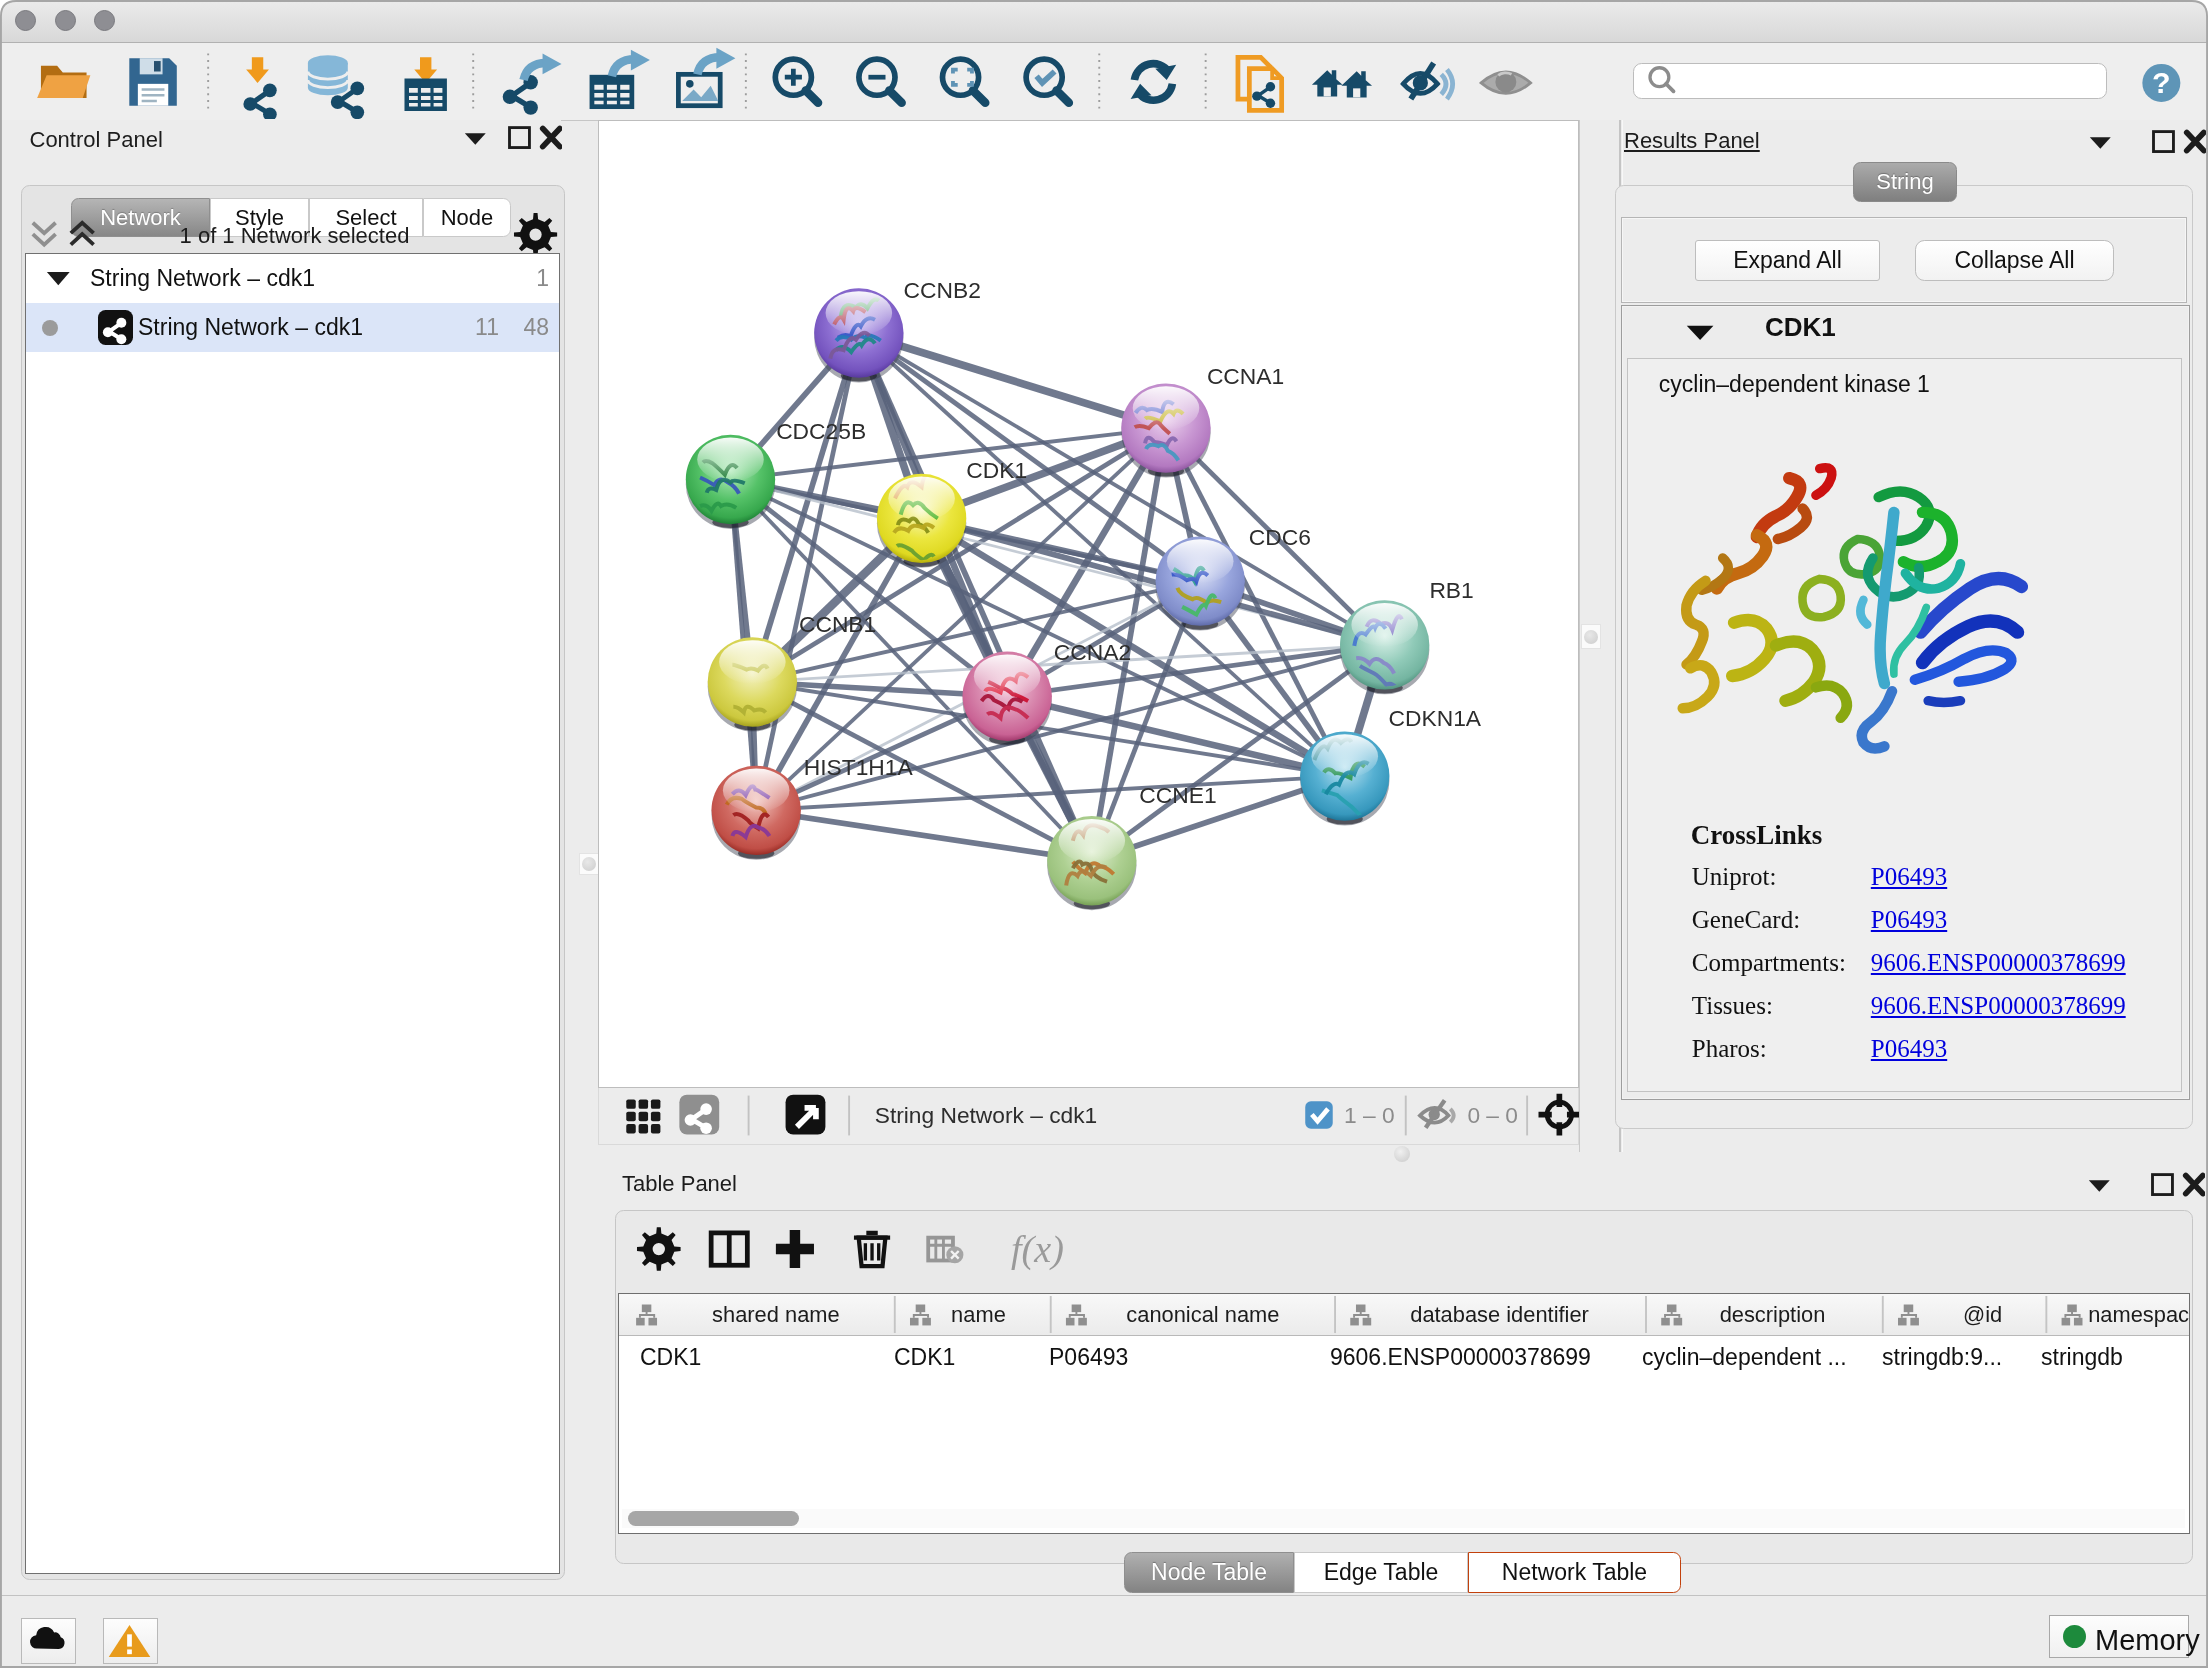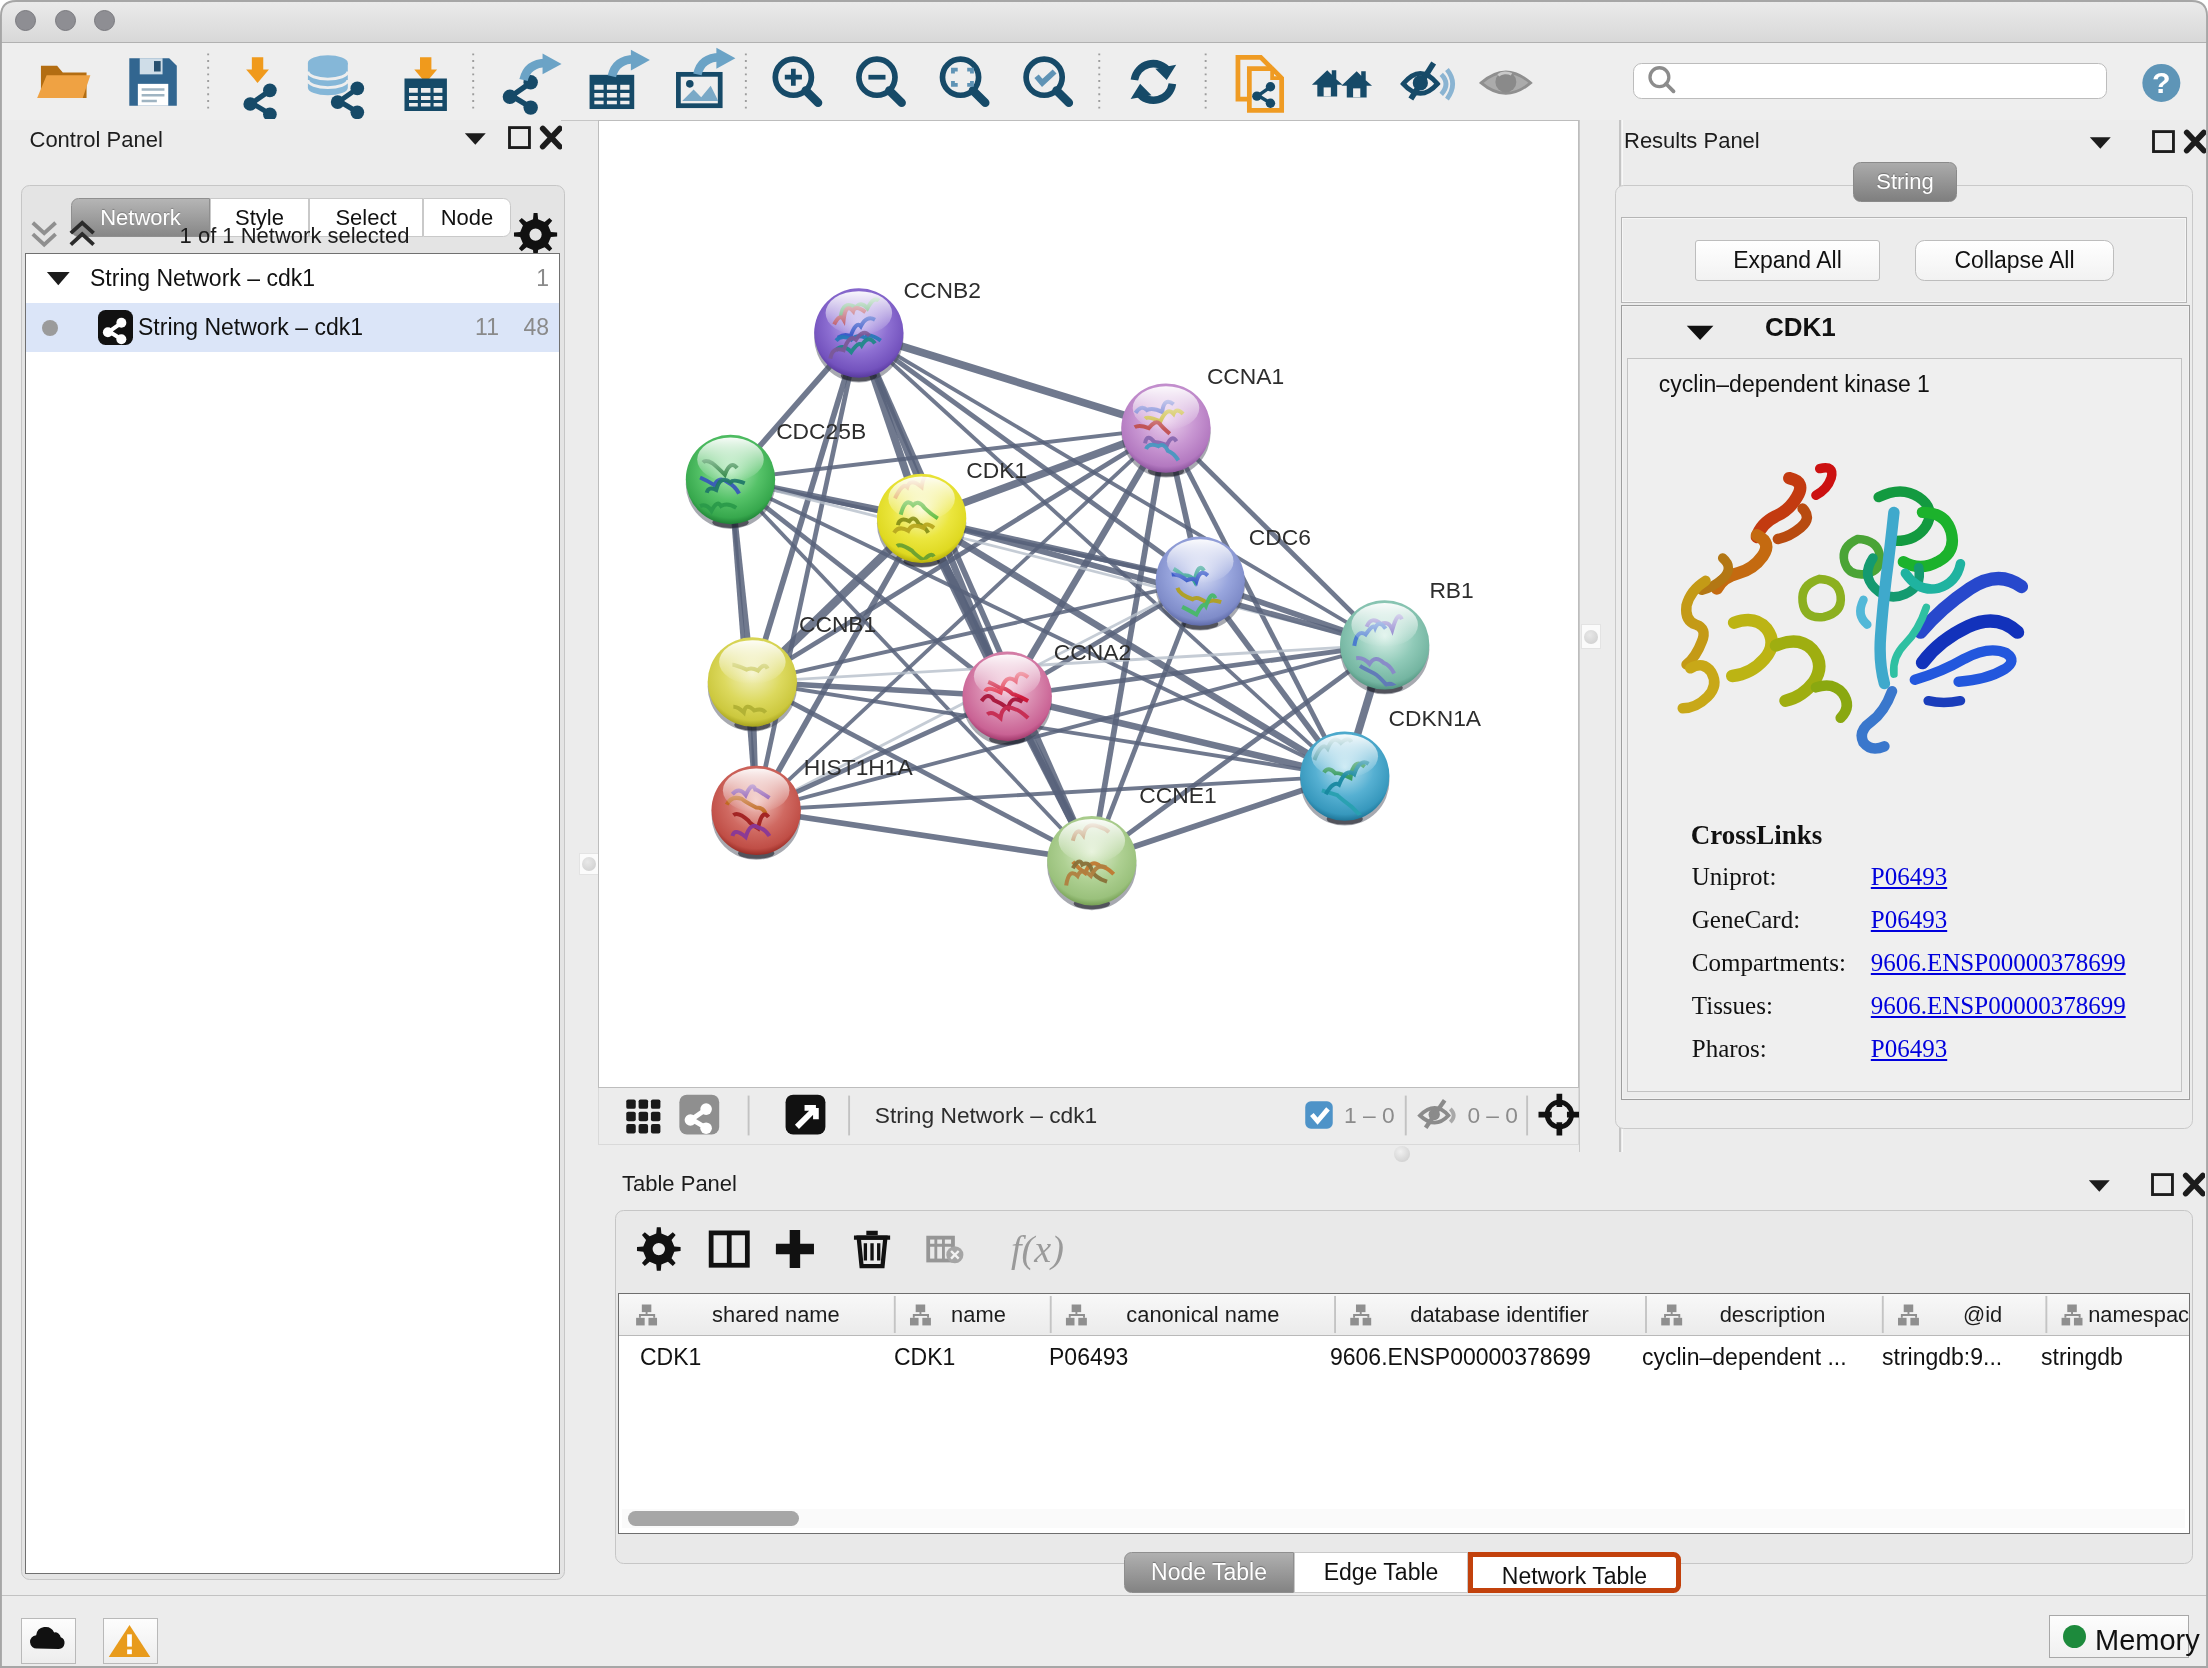--- a/index.html
+++ b/index.html
@@ -593,21 +593,21 @@
     </g>
   </svg>
 </div>
 <div class="abs" style="left:1581px;top:624px;width:18px;height:23px;background:#fbfbfb;border:1px solid #e3e3e3;z-index:5;">
   <div class="abs" style="left:1.9px;top:4.8px;width:14.3px;height:14.3px;border-radius:50%;background:radial-gradient(circle at 40% 35%,#e8e8e8,#cccccc);"></div>
 </div>
 <div class="abs" style="left:1394px;top:1146px;width:16px;height:16px;border-radius:50%;background:radial-gradient(circle at 40% 35%,#f0f0f0,#c9c9c9);"></div>
 <div id="rp" class="abs">
   <div class="abs" style="left:39px;top:0;width:1.9px;height:1032px;background:#c4c4c4;"></div>
   <div class="abs" style="left:42px;top:0;width:1px;height:1032px;background:#f8f8f8;"></div>
-  <div class="abs phead" style="left:44px;top:7.6px;">Results Panel</div>
+  <div class="abs phead" style="left:44px;top:7.6px;text-decoration:underline;">Results Panel</div>
   <svg class="abs" style="left:502px;top:3.8px;" width="124" height="38" viewBox="0 0 130 40">
     <path d="M8,14 L30,14 L19,26 Z" fill="#1c1c1c"></path>
     <rect x="75" y="8" width="21" height="21" fill="none" stroke="#1c1c1c" stroke-width="3"></rect>
     <path d="M110,9 L128,28 M128,9 L110,28" stroke="#1c1c1c" stroke-width="6" stroke-linecap="round"></path>
   </svg>
   <div class="abs" style="left:35px;top:65px;width:576px;height:942px;background:#ececec;border:1px solid #c9c9c9;border-radius:8.6px;"></div>
   <div class="abs" style="left:273px;top:42px;width:102px;height:38px;border-radius:7.6px;background:linear-gradient(#ababab,#7f7f7f);border:1px solid #8a8a8a;color:#fff;font-size:22px;text-align:center;line-height:38px;text-shadow:0 -1px 1px rgba(0,0,0,.3);">String</div>
   <div class="abs" style="left:41px;top:97px;width:564px;height:84px;border:1px solid #b5b5b5;box-shadow:inset 0 0 0 1px #f6f6f6;">
     <div class="abs" style="left:73px;top:22px;width:185px;height:41px;background:linear-gradient(#ffffff,#f2f2f2);border:1px solid #bdbdbd;border-radius:3px;font-size:23px;text-align:center;line-height:39px;color:#111;box-sizing:border-box;">Expand All</div>
     <div class="abs" style="left:293px;top:22px;width:199px;height:41px;background:linear-gradient(#ffffff,#f2f2f2);border:1px solid #bdbdbd;border-radius:9.5px;font-size:23px;text-align:center;line-height:39px;color:#111;box-sizing:border-box;">Collapse All</div>
@@ -764,21 +764,21 @@
       <div class="abs" style="left:1023px;top:7.6px;">cyclin–dependent ...</div>
       <div class="abs" style="left:1263px;top:7.6px;">stringdb:9...</div>
       <div class="abs" style="left:1422px;top:7.6px;">stringdb</div>
     </div>
     <div class="abs" style="left:2.9px;top:215px;width:1563px;height:19px;background:#fafafa;">
       <div class="abs" style="left:5.7px;top:1.9px;width:171px;height:15px;border-radius:7.6px;background:#a6a6a6;"></div>
     </div>
   </div>
   <div class="abs" style="left:526px;top:400px;height:41px;width:170px;background:linear-gradient(#b0b0b0,#838383);border:1px solid #8f8f8f;border-radius:7.6px 0 0 7.6px;box-sizing:border-box;color:#fff;font-size:23px;text-align:center;line-height:39px;text-shadow:0 -1px 1px rgba(0,0,0,.3);">Node Table</div>
   <div class="abs" style="left:696px;top:400px;height:41px;width:174px;background:#fff;border:1px solid #c9c9c9;box-sizing:border-box;color:#111;font-size:23px;text-align:center;line-height:39px;">Edge Table</div>
-  <div class="abs" style="left:870px;top:400px;height:41px;width:213px;background:#fff;border:5px solid #c2410c;border-radius:0 7.6px 7.6px 0;box-sizing:border-box;color:#111;font-size:23px;text-align:center;line-height:39px;">Network Table</div>
+  <div class="abs" style="left:870px;top:400px;height:41px;width:213px;background:#fff;border:1px solid #c2410c;border-radius:0 7.6px 7.6px 0;box-sizing:border-box;color:#111;font-size:23px;text-align:center;line-height:39px;">Network Table</div>
 </div>
 </div>
 <div id="status" class="abs">
 <div class="sq-btn" style="left:21px;">
     <svg width="51" height="42" viewBox="0 0 54 44">
         <path d="M16,31 a7,7 0 0 1 -1,-14 a10,10 0 0 1 19,-3 a6,6 0 0 1 7,5 a6.5,6.5 0 0 1 -2,12.5 Z" fill="#111"></path>
       </svg>
   </div>
   <div class="sq-btn" style="left:103px;">
     <svg width="51" height="42" viewBox="0 0 54 44">

